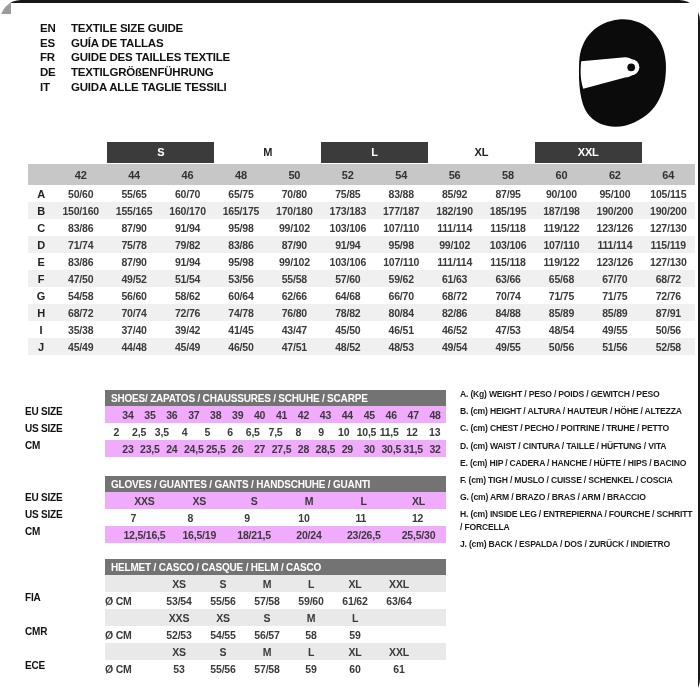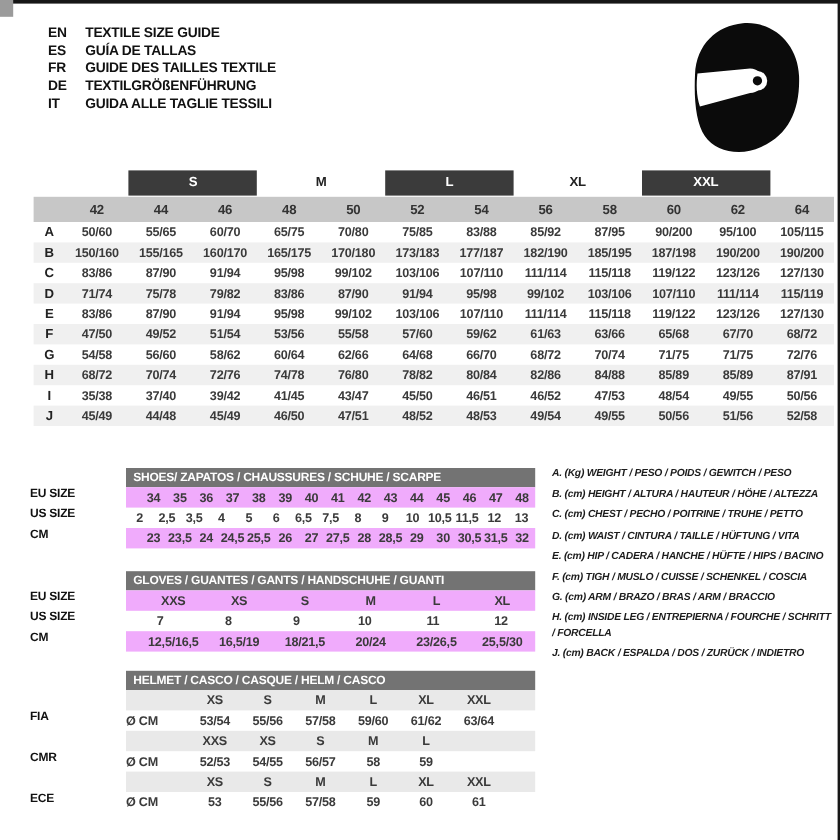--- a/index.html
+++ b/index.html
@@ -1,17 +1,17 @@
 <!DOCTYPE html>
 <html><head>
 <meta charset="utf-8">
 <style>
   html,body{margin:0;padding:0;background:#fff;}
   .page{position:relative;width:700px;height:700px;background:#ffffff;overflow:hidden;
-        font-family:"Liberation Sans",sans-serif;color:#2e2e2e;letter-spacing:-0.2px;}
+        font-family:"Liberation Sans",sans-serif;color:#2e2e2e;letter-spacing:-0.2px;border-radius:21px;}
   .top-border{position:absolute;left:0;top:0;width:700px;height:3px;background:#161616;}
   .right-border{position:absolute;right:0;top:0;width:2px;height:700px;background:#161616;}
   .corner-artifact{position:absolute;left:0;top:0;width:11px;height:14px;background:#9b9b9b;}
 
   
   .langs{position:absolute;left:40px;top:21px;}
   .lang-row{display:flex;height:14.6px;align-items:center;font-size:11.5px;font-weight:700;color:#111;}
   .lang-code{width:31px;}
   
   .helmet{position:absolute;left:570px;top:16px;width:102px;height:118px;}
@@ -38,21 +38,21 @@
   .lcells.shaded{background:#f0abfc;padding-left:12px;}
   .lcell{flex:1;text-align:center;font-size:10.5px;font-weight:700;color:#3a3a3a;}
 
   
   .hcells{flex:1;display:flex;height:100%;align-items:center;}
   .hcells.shaded{background:#e9e9e9;}
   .hunit{width:52px;font-size:10.5px;font-weight:700;color:#3a3a3a;text-align:left;}
   .hcell{width:44px;text-align:center;font-size:10.5px;font-weight:700;color:#3a3a3a;}
 
   
-  .legend{position:absolute;left:460px;top:388px;width:236px;font-style:italic;}
+  .legend{position:absolute;left:460px;top:388px;width:236px;}
   .legend-item{font-size:8.6px;font-weight:700;color:#1c1c1c;line-height:12.6px;margin-bottom:4.6px;}
 </style>
 </head>
 <body>
 
 <div class="page">
   <div class="top-border"></div>
   <div class="right-border"></div>
   <div class="corner-artifact"></div>
 
@@ -117,21 +117,21 @@
         <div class="rowletter">A</div>
         <div>50/60</div>
         <div>55/65</div>
         <div>60/70</div>
         <div>65/75</div>
         <div>70/80</div>
         <div>75/85</div>
         <div>83/88</div>
         <div>85/92</div>
         <div>87/95</div>
-        <div>90/200</div>
+        <div>90/100</div>
         <div>95/100</div>
         <div>105/115</div>
       </div>
       <div class="mrow stripe">
         <div class="rowletter">B</div>
         <div>150/160</div>
         <div>155/165</div>
         <div>160/170</div>
         <div>165/175</div>
         <div>170/180</div>

